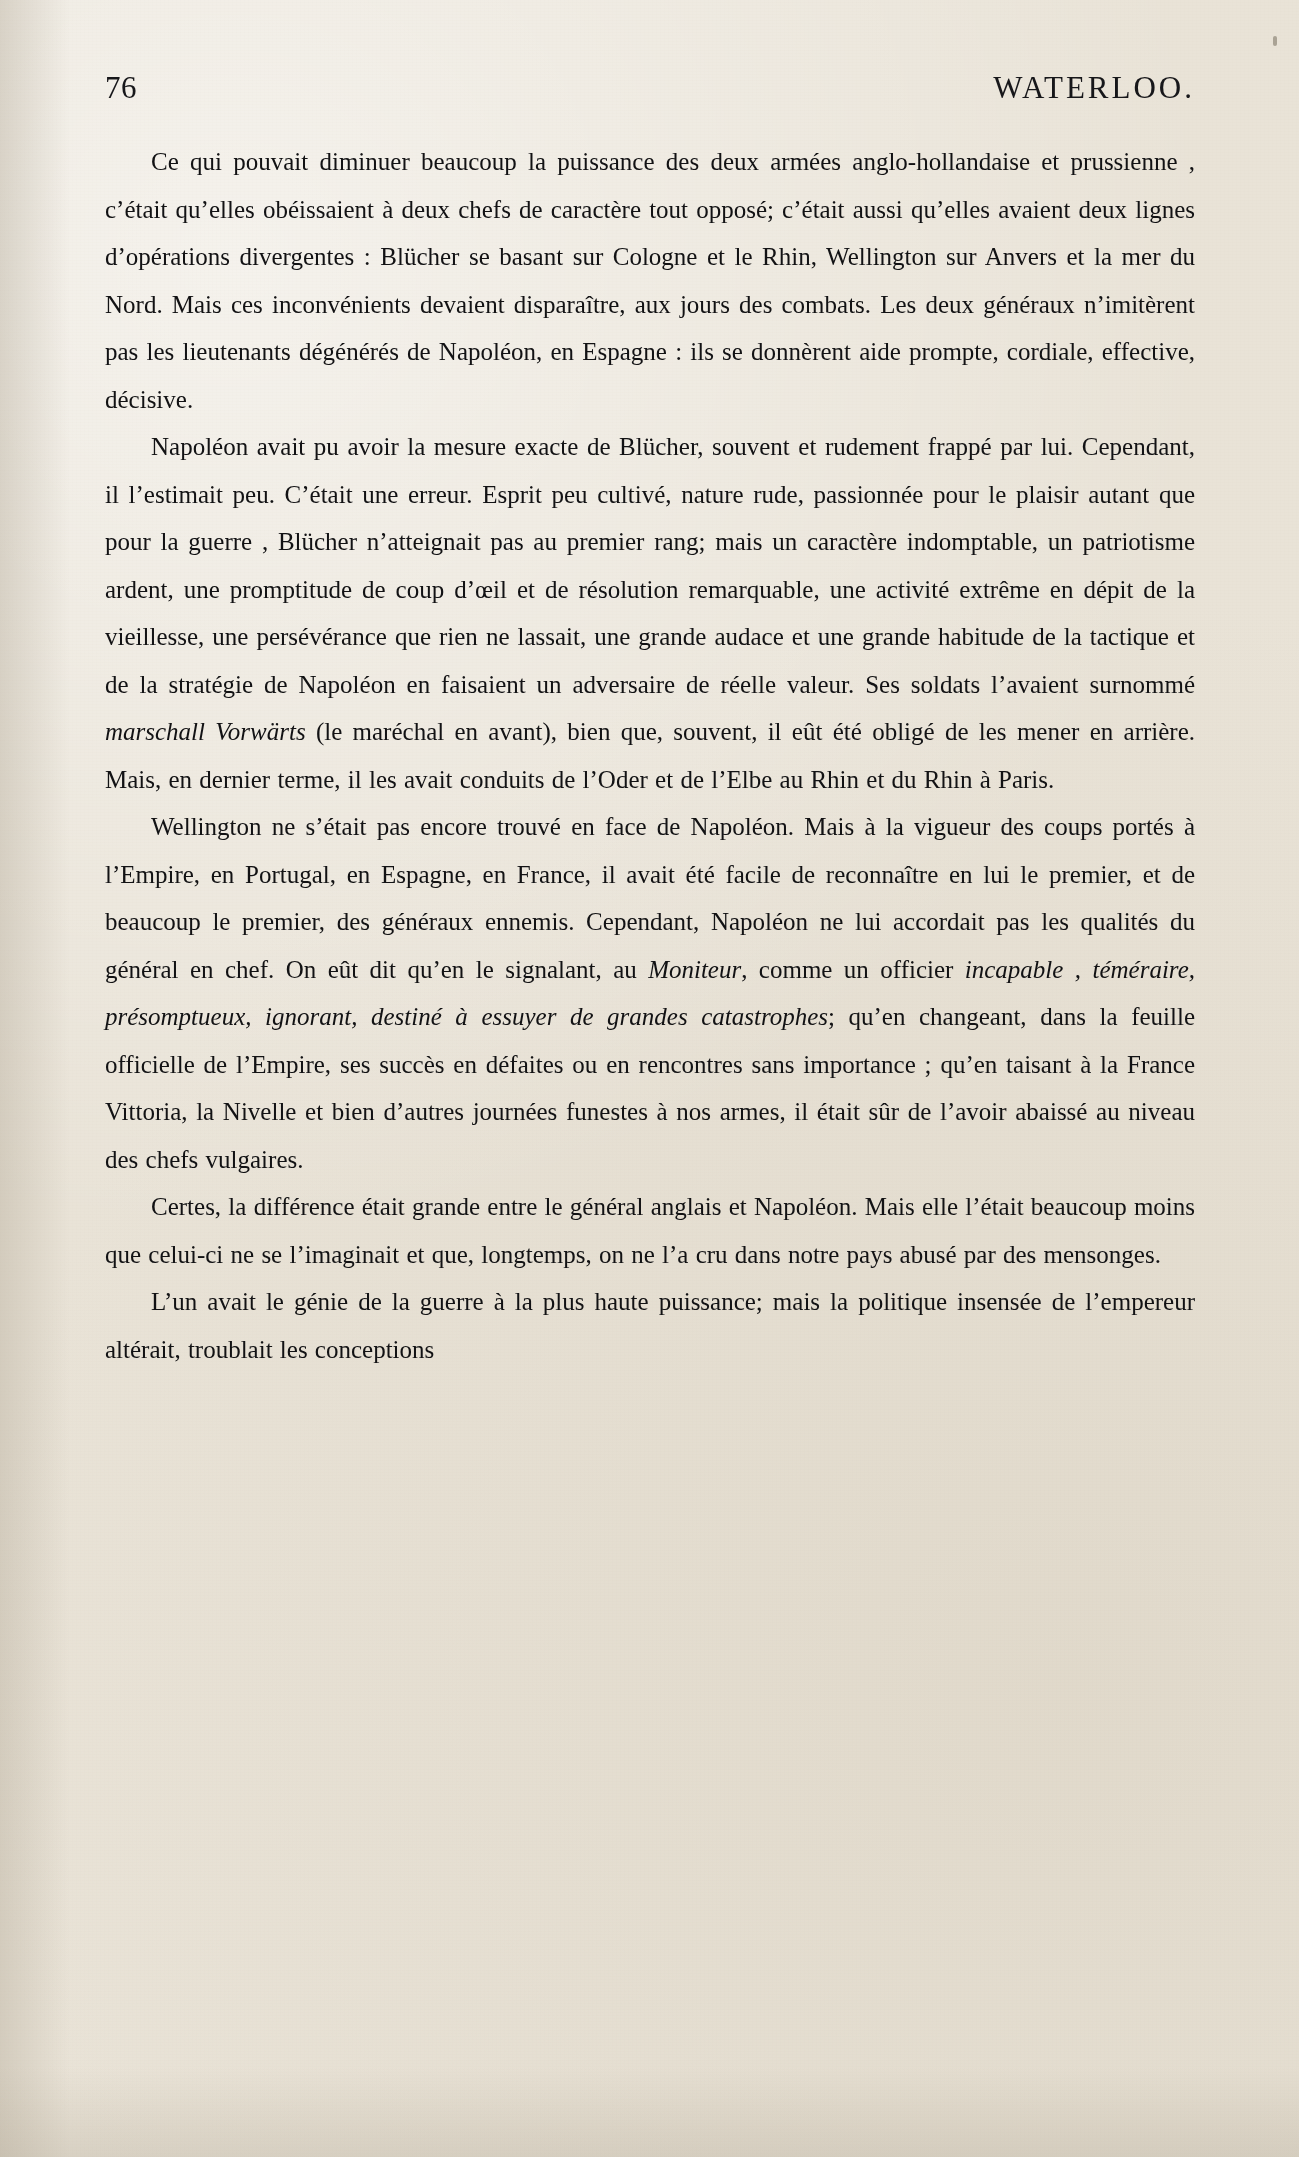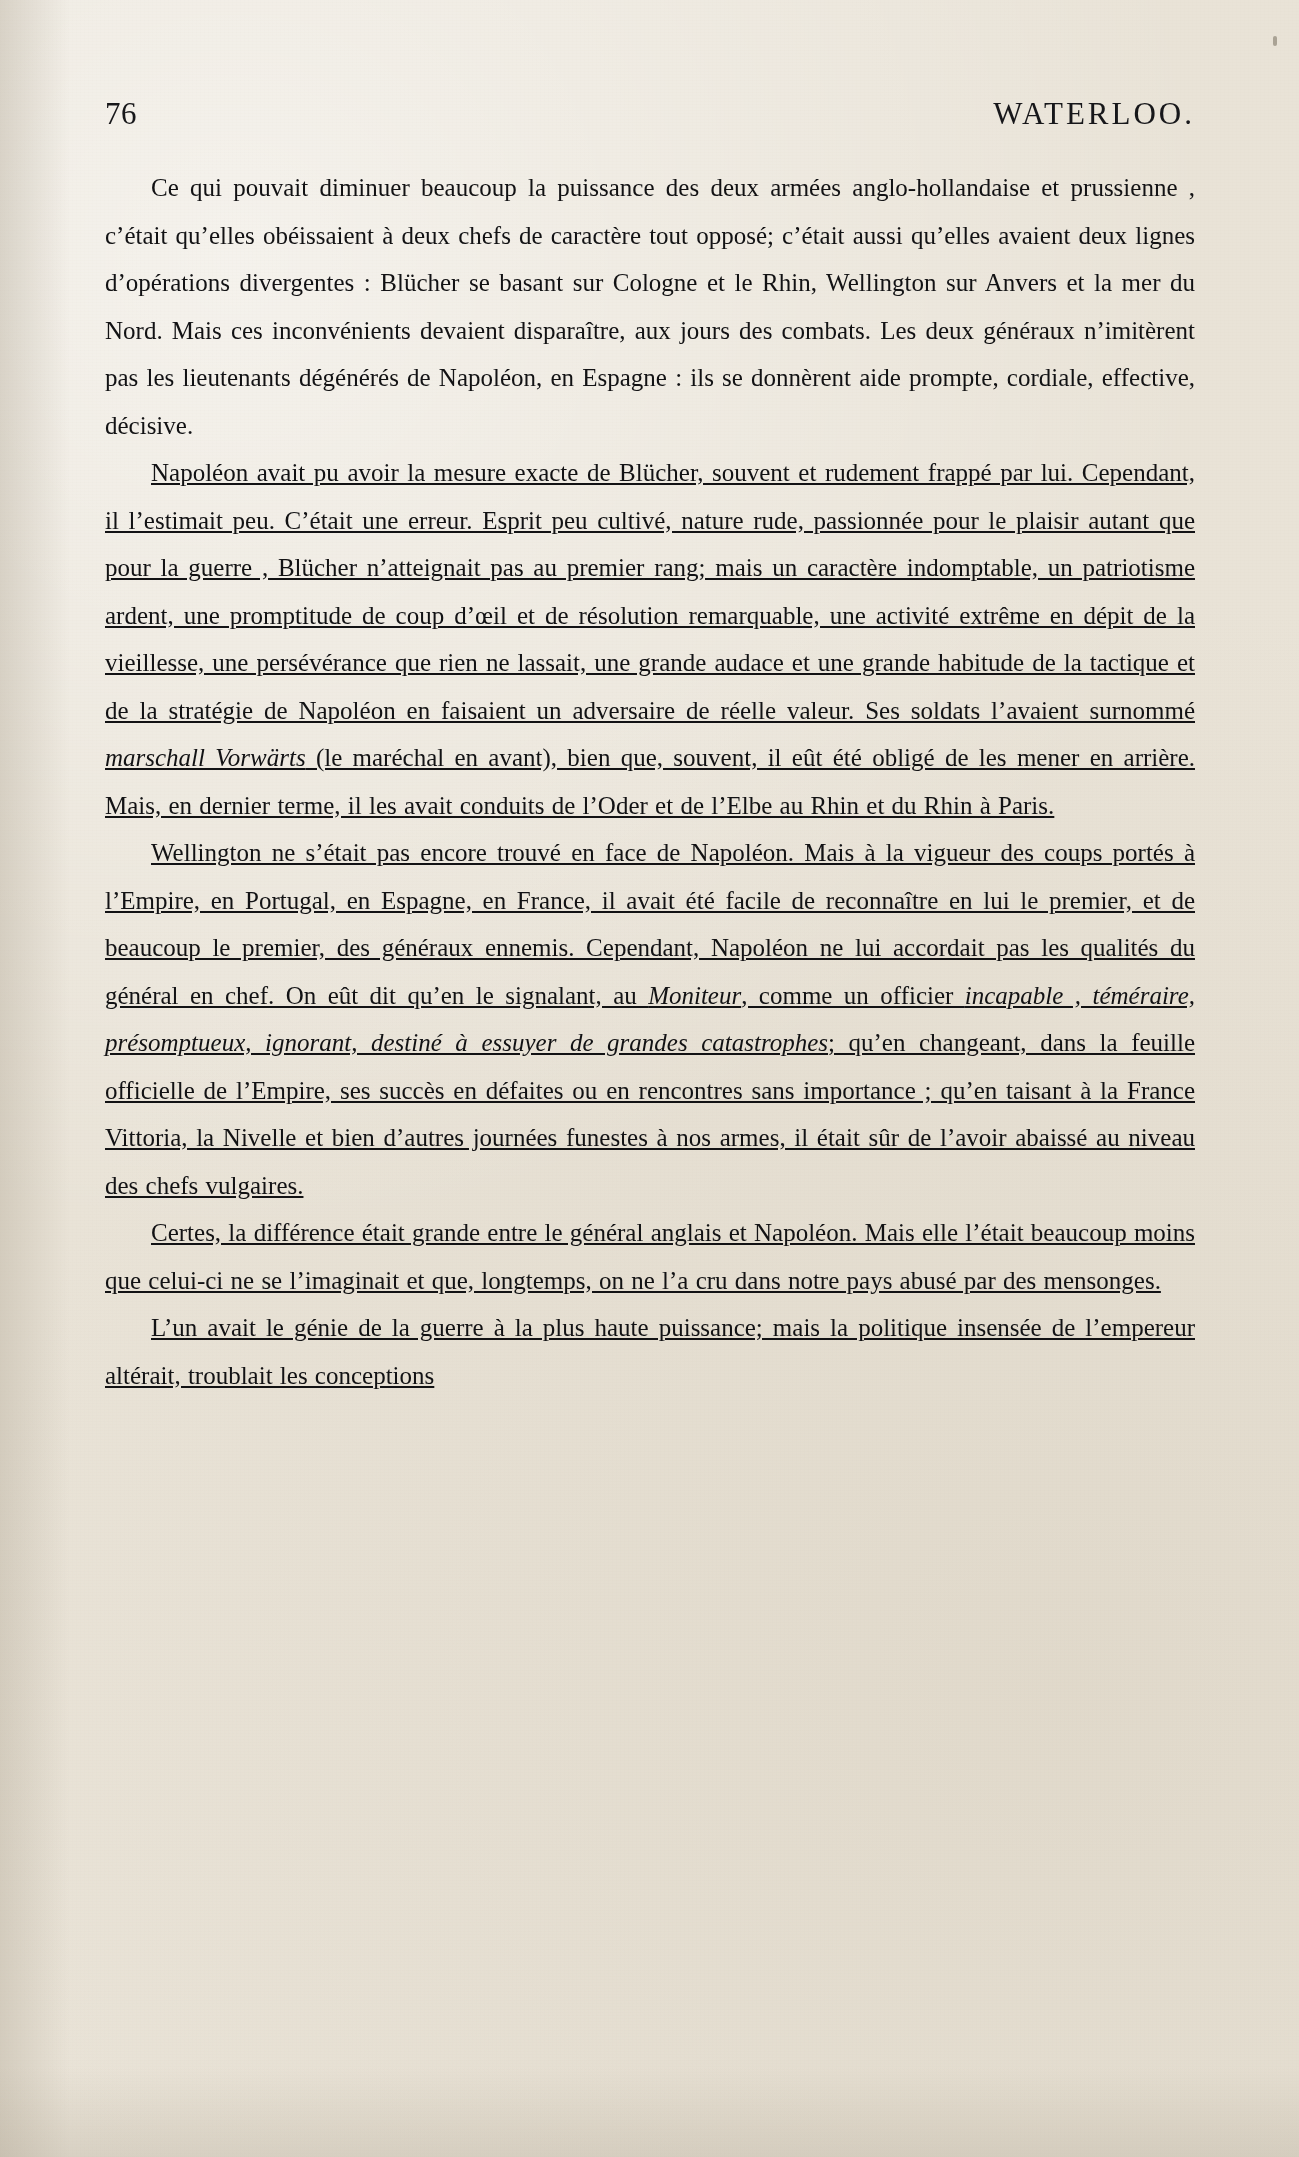--- a/index.html
+++ b/index.html
@@ -34,21 +34,20 @@
   .content {
     position: absolute;
     left: 105px;
     top: 70px;
     width: 1090px;
   }
   .header-row {
     position: relative;
     height: 46px;
     margin-bottom: 22px;
-    margin-top: 26px;
   }
   .folio {
     position: absolute;
     left: 0;
     top: 0;
     font-size: 31px;
     color: #17171a;
     letter-spacing: 0.5px;
   }
   .running-head {
@@ -66,21 +65,20 @@
     text-align: justify;
     text-justify: inter-word;
     font-size: 25px;
     line-height: 47.5px;
     color: #121214;
     text-indent: 46px;
     word-spacing: 1px;
   }
   p + p {
     margin-top: 0;
-    text-decoration: underline;
   }
   .it {
     font-style: italic;
   }
   .corner-mark {
     position: absolute;
     right: 22px;
     top: 36px;
     width: 4px;
     height: 10px;

